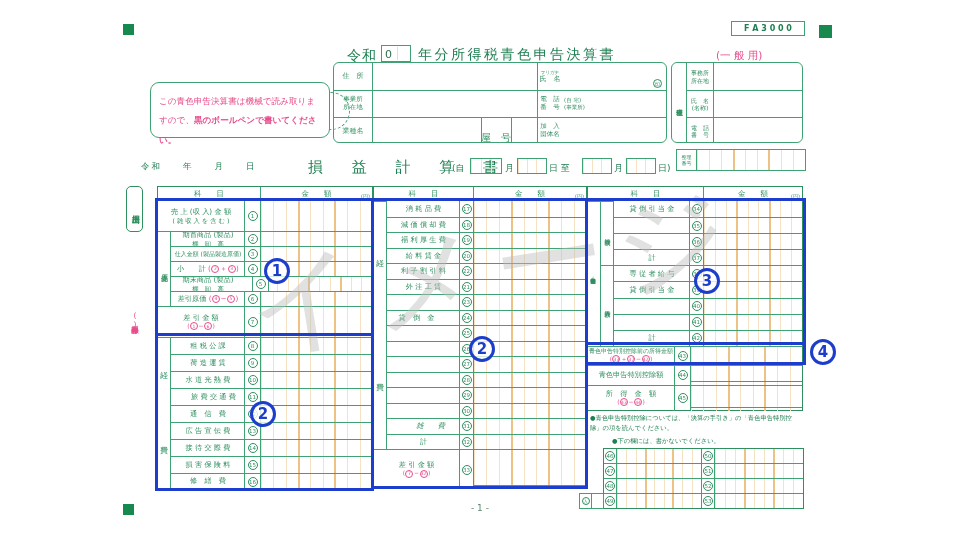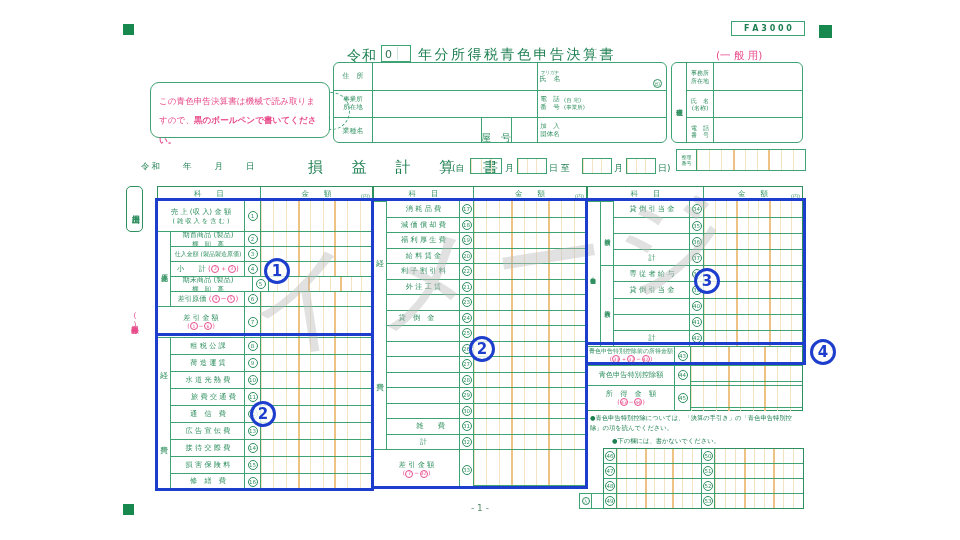--- a/index.html
+++ b/index.html
@@ -527,21 +527,21 @@
             <div class="l1">
               <span></span>
             </div>
           </div>
           <div class="num" style="width: 15px;">
             <span class="cn">30</span>
           </div>
           <div class="amtcell amt"></div>
         </div>
         <div class="row" style="height: 15.5px;">
-          <div class="lbl" style="width: 85px; padding-left: 28px;">
+          <div class="lbl" style="width: 85px; padding-left: 28px; font-style: italic;">
             <div class="l1">
               <span>雑　　費</span>
             </div>
           </div>
           <div class="num" style="width: 15px;">
             <span class="cn">31</span>
           </div>
           <div class="amtcell amt"></div>
         </div>
         <div class="row" style="height: 15.5px;">

